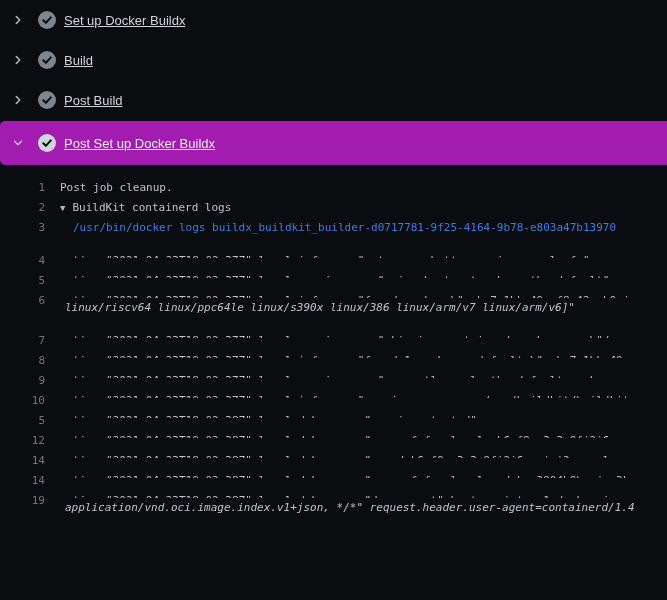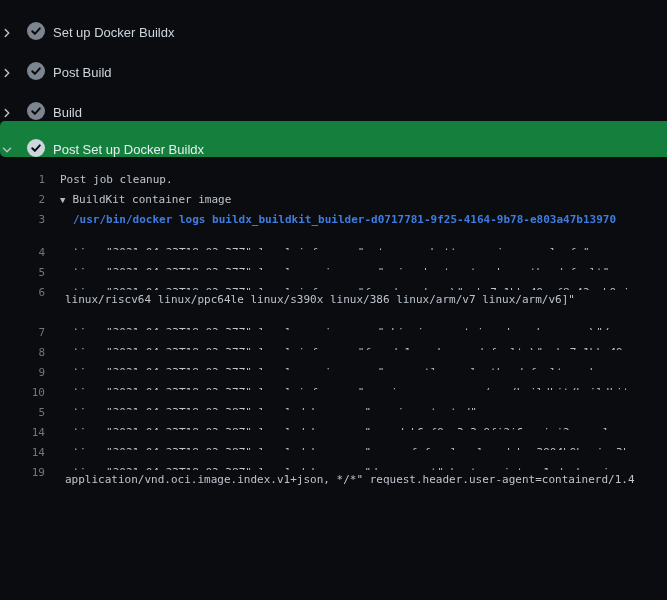--- a/index.html
+++ b/index.html
@@ -5,43 +5,45 @@
   * { margin: 0; padding: 0; box-sizing: border-box; }
   html, body {
     width: 667px; height: 600px;
     overflow: hidden;
     background: #0a0c10;
     font-family: "Liberation Sans", "DejaVu Sans", sans-serif;
   }
   
   .steps { width: 100%; }
   .step-row {
-    display: flex; align-items: flex-end;
+    display: flex; align-items: center;
     height: 40px;
+    padding-left: 11px;
     cursor: pointer;
     color: #ced6dd;
     font-size: 13px;
+    text-decoration: underline;
   }
   .step-row .chev {
     width: 14px; height: 14px;
     display: flex; align-items: center; justify-content: center;
     margin-right: 13px;
     color: #b9c2cb;
     flex: none;
   }
   .step-row .check {
     width: 18px; height: 18px;
     margin-right: 8px;
     color: #7d8590;
     flex: none;
   }
   .step-row.expanded {
-    height: 36px;
+    height: 44px;
     margin-top: 1px;
-    background: #15803d;
+    background: #a21caf;
     border-top-left-radius: 5px;
     border-bottom-left-radius: 5px;
     color: #e9eef3;
   }
   .step-row.expanded .check { color: #cdd5dd; }
   .step-label { white-space: nowrap; }
   
   .log {
     padding-top: 13px;
     font-family: "DejaVu Sans Mono", "Liberation Mono", monospace;
@@ -56,23 +58,23 @@
   .line-num {
     flex: none;
     width: 45px;
     text-align: right;
     color: #6e7681;
     cursor: pointer;
   }
   .line-text { overflow: hidden; text-align: right; }
   .log-row.plain   .line-text { margin-left: 15px; }
   .log-row.group   .line-text { margin-left: 15px; }
-  .log-row.command .line-text { margin-left: 28px; color: #3f7ce0; font-weight: bold; }
+  .log-row.command .line-text { margin-left: 28px; color: #3f7ce0; font-weight: normal; }
   .log-row.log     .line-text { margin-left: 28px; }
-  .log-row.wrap    .line-text { margin-left: 20px; }
+  .log-row.wrap    .line-text { margin-left: 20px; font-style: italic; }
   .caret {
     display: inline-block;
     font-size: 9px;
     color: #aeb6c0;
     margin-right: 7px;
     cursor: pointer;
   }
 </style>
 </head>
 <body>
@@ -99,36 +101,36 @@
       <svg width="14" height="14" viewBox="0 0 16 16">
           <path d="M6 4l4 4-4 4" stroke="currentColor" stroke-width="1.7" fill="none" stroke-linecap="round" stroke-linejoin="round"></path>
         </svg>
     </span>
     <span class="check">
       <svg width="18" height="18" viewBox="0 0 16 16">
           <circle cx="8" cy="8" r="8" fill="currentColor"></circle>
           <path d="M4.7 8.2l2.3 2.3 4.4-4.8" stroke="#0a0c10" stroke-width="1.8" fill="none" stroke-linecap="round" stroke-linejoin="round"></path>
         </svg>
     </span>
-    <span class="step-label">Post Build</span>
+    <span class="step-label">Build</span>
   </div>
 
   <div class="step-row">
     <span class="chev">
       <svg width="14" height="14" viewBox="0 0 16 16">
           <path d="M6 4l4 4-4 4" stroke="currentColor" stroke-width="1.7" fill="none" stroke-linecap="round" stroke-linejoin="round"></path>
         </svg>
     </span>
     <span class="check">
       <svg width="18" height="18" viewBox="0 0 16 16">
           <circle cx="8" cy="8" r="8" fill="currentColor"></circle>
           <path d="M4.7 8.2l2.3 2.3 4.4-4.8" stroke="#0a0c10" stroke-width="1.8" fill="none" stroke-linecap="round" stroke-linejoin="round"></path>
         </svg>
     </span>
-    <span class="step-label">Build</span>
+    <span class="step-label">Post Build</span>
   </div>
 
   <div class="step-row expanded">
     <span class="chev">
       <svg width="14" height="14" viewBox="0 0 16 16">
           <path d="M4 6l4 4 4-4" stroke="currentColor" stroke-width="1.7" fill="none" stroke-linecap="round" stroke-linejoin="round"></path>
         </svg>
     </span>
     <span class="check">
       <svg width="18" height="18" viewBox="0 0 16 16">
@@ -136,29 +138,30 @@
           <path d="M4.7 8.2l2.3 2.3 4.4-4.8" stroke="#0a0c10" stroke-width="1.8" fill="none" stroke-linecap="round" stroke-linejoin="round"></path>
         </svg>
     </span>
     <span class="step-label">Post Set up Docker Buildx</span>
   </div>
 
 </div>
 
 <div class="log">
     <div class="log-row plain"><span class="line-num">1</span><span class="line-text">Post job cleanup.</span></div>
-    <div class="log-row group"><span class="line-num">2</span><span class="line-text"><span class="caret">▼</span><span>BuildKit container image</span></span></div>
+    <div class="log-row group"><span class="line-num">2</span><span class="line-text"><span class="caret">▼</span><span>BuildKit containerd logs</span></span></div>
     <div class="log-row command"><span class="line-num">3</span><span class="line-text">/usr/bin/docker logs buildx_buildkit_builder-d0717781-9f25-4164-9b78-e803a47b13970</span></div>
     <div class="log-row log"><span class="line-num">4</span><span class="line-text">time="2021-04-23T18:02:37Z" level=info msg="auto snapshotter: using overlayfs"</span></div>
     <div class="log-row log"><span class="line-num">5</span><span class="line-text">time="2021-04-23T18:02:37Z" level=warning msg="using host network as the default"</span></div>
     <div class="log-row log"><span class="line-num">6</span><span class="line-text">time="2021-04-23T18:02:37Z" level=info msg="found worker \"uzhz7y1bkp49oxf8q42rmk0xj</span></div>
     <div class="log-row wrap"><span class="line-num"></span><span class="line-text">linux/riscv64 linux/ppc64le linux/s390x linux/386 linux/arm/v7 linux/arm/v6]"</span></div>
     <div class="log-row log"><span class="line-num">7</span><span class="line-text">time="2021-04-23T18:02:37Z" level=warning msg="skipping containerd worker, as \"/run</span></div>
     <div class="log-row log"><span class="line-num">8</span><span class="line-text">time="2021-04-23T18:02:37Z" level=info msg="found 1 workers, default=\"uzhz7y1bkp49o</span></div>
     <div class="log-row log"><span class="line-num">9</span><span class="line-text">time="2021-04-23T18:02:37Z" level=warning msg="currently, only the default worker ca</span></div>
     <div class="log-row log"><span class="line-num">10</span><span class="line-text">time="2021-04-23T18:02:37Z" level=info msg="running server on /run/buildkit/buildkit</span></div>
     <div class="log-row log"><span class="line-num">5</span><span class="line-text">time="2021-04-23T18:02:38Z" level=debug msg="session started"</span></div>
+    <div class="log-row log"><span class="line-num">12</span><span class="line-text">time="2021-04-23T18:02:38Z" level=debug msg="new ref for local: k6cf9av3n3y9fi2i6rpc</span></div>
     <div class="log-row log"><span class="line-num">14</span><span class="line-text">time="2021-04-23T18:02:38Z" level=debug msg="saved k6cf9av3n3y9fi2i6rpciwi2m as loca</span></div>
     <div class="log-row log"><span class="line-num">14</span><span class="line-text">time="2021-04-23T18:02:38Z" level=debug msg="new ref for local: vdqkvm3904b9hepjcq3k</span></div>
     <div class="log-row log"><span class="line-num">19</span><span class="line-text">time="2021-04-23T18:02:38Z" level=debug msg="do request" host=registry-1.docker.io re</span></div>
     <div class="log-row wrap"><span class="line-num"></span><span class="line-text">application/vnd.oci.image.index.v1+json, */*" request.header.user-agent=containerd/1.4</span></div>
     <div class="log-row log"></div>
   </div>
 
 </body></html>

